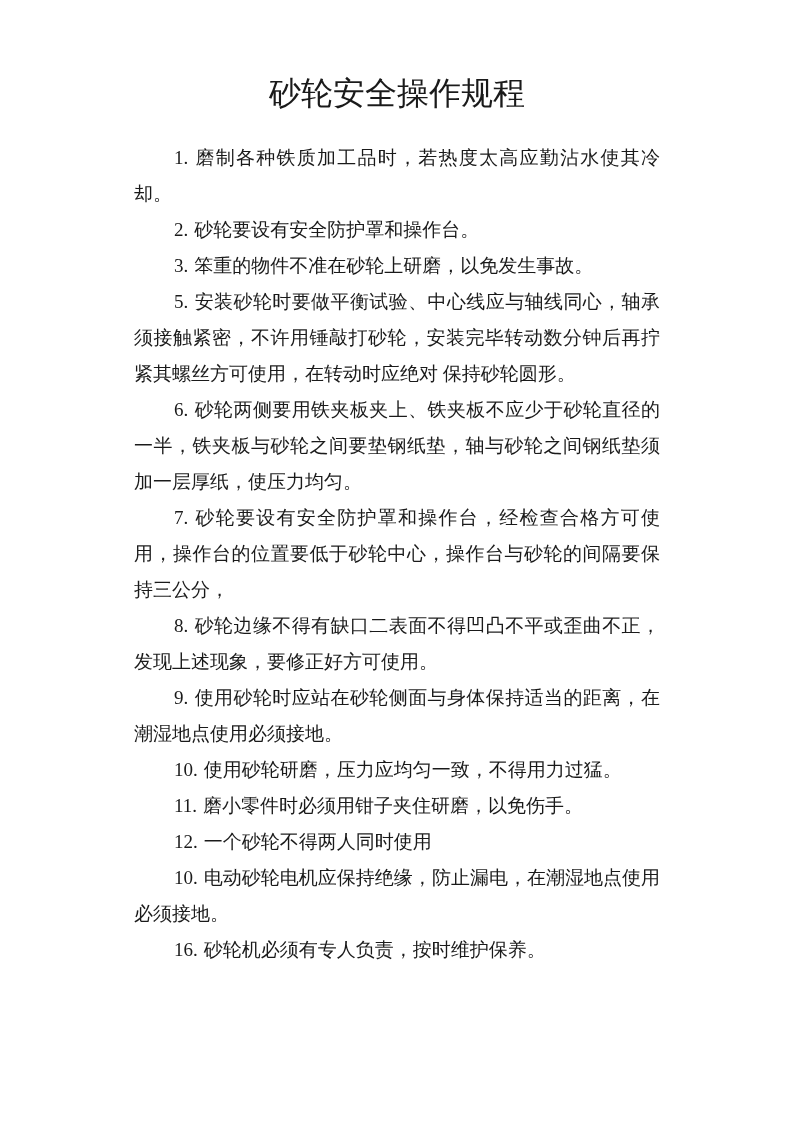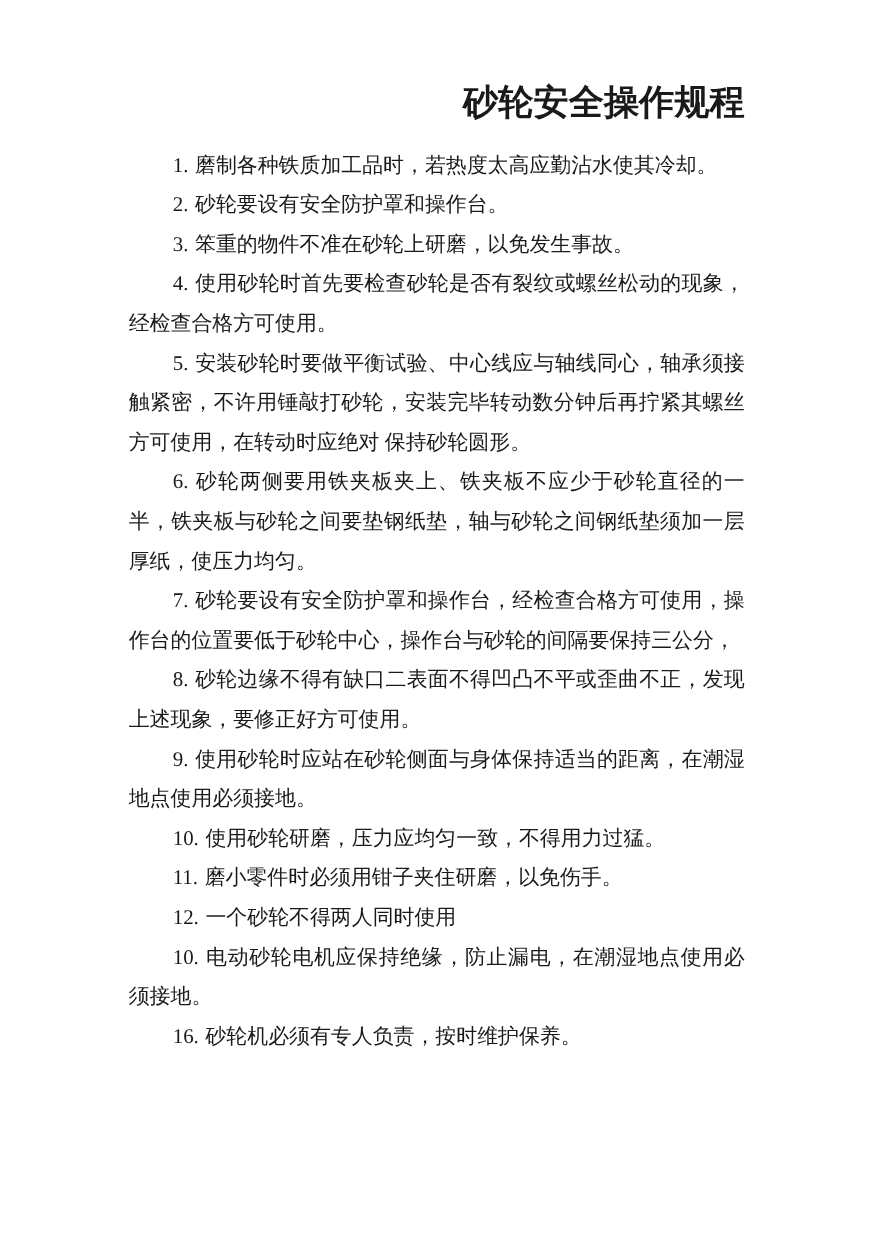--- a/index.html
+++ b/index.html
@@ -19,27 +19,27 @@
     background:var(--page-bg);
     color:var(--text-color);
     font-family:"Liberation Serif","DejaVu Serif",serif;
     box-sizing:border-box;
     padding:63px 116px 0 117px;
     overflow:hidden;
   }
   .doc-title{
     margin:0 0 10px 0;
     font-size:32px;
-    font-weight:bold;
+    font-weight:normal;
     line-height:60px;
-    text-align:right;
+    text-align:center;
     white-space:nowrap;
   }
   .rules{
-    margin:0;
+    margin:17px;
     padding:0;
   }
   .rule{
     margin:0;
     font-size:19px;
     line-height:36px;
     text-align:justify;
     text-indent:40px;
     word-break:break-all;
   }
@@ -49,21 +49,20 @@
 </style>
 </head>
 <body>
 
 <div class="page">
   <h1 class="doc-title">砂轮安全操作规程</h1>
   <div class="rules">
     <p class="rule"><span class="num">1.</span><span>磨制各种铁质加工品时，若热度太高应勤沾水使其冷却。</span></p>
     <p class="rule"><span class="num">2.</span><span>砂轮要设有安全防护罩和操作台。</span></p>
     <p class="rule"><span class="num">3.</span><span>笨重的物件不准在砂轮上研磨，以免发生事故。</span></p>
-    <p class="rule"><span class="num">4.</span><span>使用砂轮时首先要检查砂轮是否有裂纹或螺丝松动的现象，经检查合格方可使用。</span></p>
     <p class="rule"><span class="num">5.</span><span>安装砂轮时要做平衡试验、中心线应与轴线同心，轴承须接触紧密，不许用锤敲打砂轮，安装完毕转动数分钟后再拧紧其螺丝方可使用，在转动时应绝对 保持砂轮圆形。</span></p>
     <p class="rule"><span class="num">6.</span><span>砂轮两侧要用铁夹板夹上、铁夹板不应少于砂轮直径的一半，铁夹板与砂轮之间要垫钢纸垫，轴与砂轮之间钢纸垫须加一层厚纸，使压力均匀。</span></p>
     <p class="rule"><span class="num">7.</span><span>砂轮要设有安全防护罩和操作台，经检查合格方可使用，操作台的位置要低于砂轮中心，操作台与砂轮的间隔要保持三公分，</span></p>
     <p class="rule"><span class="num">8.</span><span>砂轮边缘不得有缺口二表面不得凹凸不平或歪曲不正，发现上述现象，要修正好方可使用。</span></p>
     <p class="rule"><span class="num">9.</span><span>使用砂轮时应站在砂轮侧面与身体保持适当的距离，在潮湿地点使用必须接地。</span></p>
     <p class="rule"><span class="num">10.</span><span>使用砂轮研磨，压力应均匀一致，不得用力过猛。</span></p>
     <p class="rule"><span class="num">11.</span><span>磨小零件时必须用钳子夹住研磨，以免伤手。</span></p>
     <p class="rule"><span class="num">12.</span><span>一个砂轮不得两人同时使用</span></p>
     <p class="rule"><span class="num">10.</span><span>电动砂轮电机应保持绝缘，防止漏电，在潮湿地点使用必须接地。</span></p>
     <p class="rule"><span class="num">16.</span><span>砂轮机必须有专人负责，按时维护保养。</span></p>

